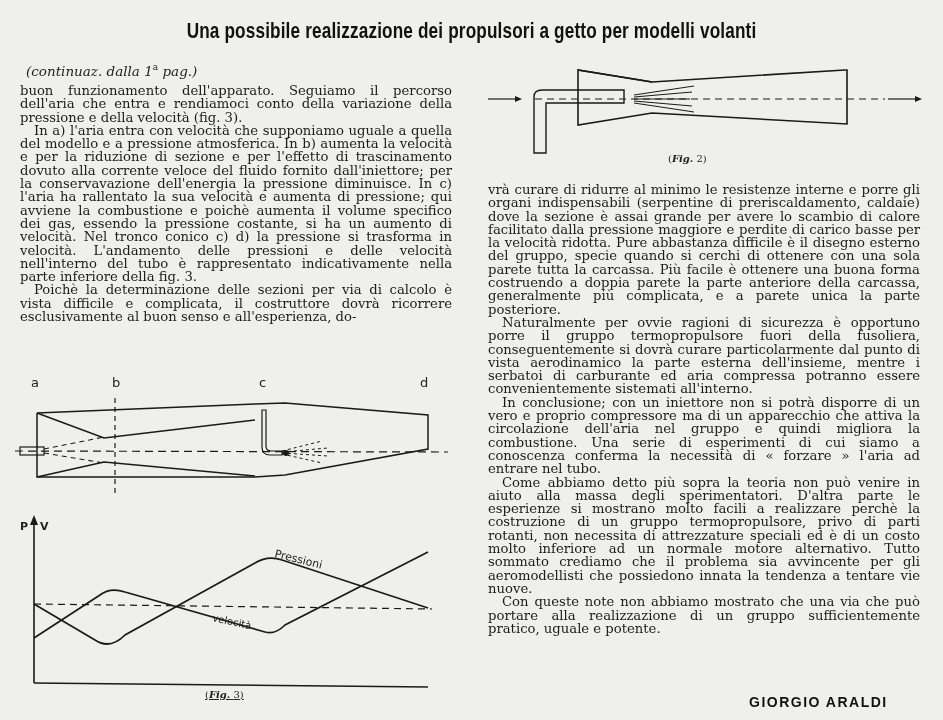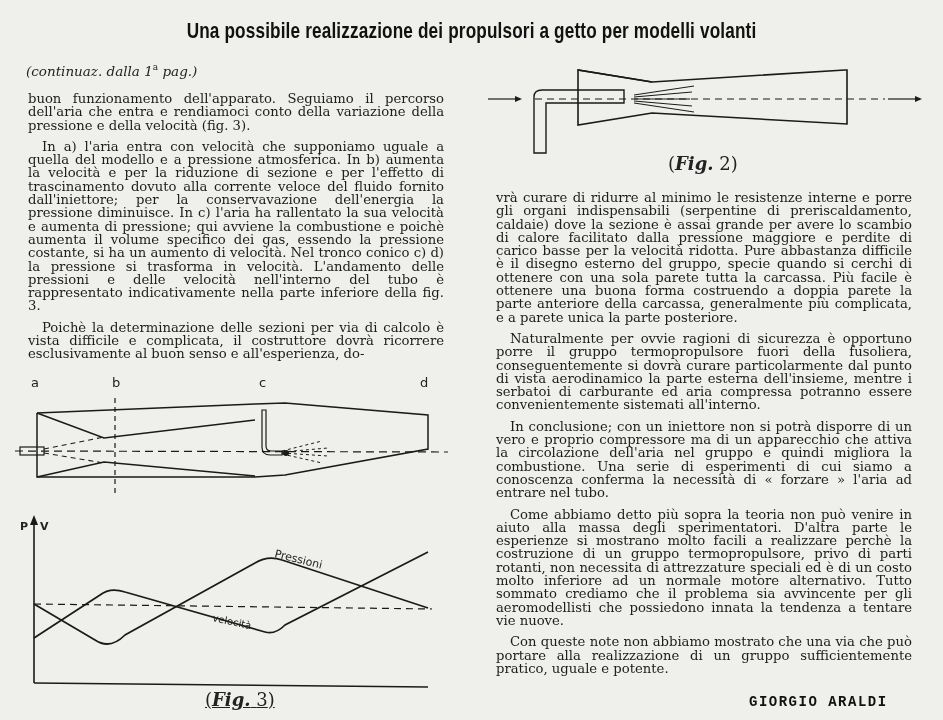--- a/index.html
+++ b/index.html
@@ -15,35 +15,35 @@
     text-align: center;
     font-family: "Liberation Sans", sans-serif;
     font-weight: bold; font-size: 22px; letter-spacing: 0.2px;
     transform: scaleX(0.78); transform-origin: 50% 50%;
     color: #111;
   }
   .col {
     position: absolute; font-size: 13.2px; line-height: 13.3px;
     text-align: justify; color: #1c1c1c;
   }
-  .col p { margin: 8px; }
+  .col p { margin: 0; }
   .col .para { text-indent: 14px; }
   .left-col { left: 20px; top: 84px; width: 432px; }
   .right-col { left: 488px; top: 183px; width: 432px; }
   .continued {
     position: absolute; left: 26px; top: 62px; font-size: 13.5px; font-style: italic; color: #222;
   }
   .continued sup { font-style: normal; font-size: 9px; }
   .fig-caption {
-    position: absolute; font-size: 18px; color: #222; text-align: right;
+    position: absolute; font-size: 10px; color: #222; text-align: right;
   }
   .fig-caption i { font-weight: bold; }
   .author {
     position: absolute; left: 749px; top: 694px;
-    font-family: Liberation Mono, monospace; font-weight: bold;
+    font-family: Liberation Sans, sans-serif; font-weight: bold;
     font-size: 14px; letter-spacing: 1.5px; color: #111;
   }
   svg { position: absolute; overflow: visible; }
   .lbl { font-family: "DejaVu Sans", sans-serif; font-size: 13px; fill: #222; }
 </style>
 </head>
 <body>
 
 <div class="title">Una possibile realizzazione dei propulsori a getto per modelli volanti</div>
 

